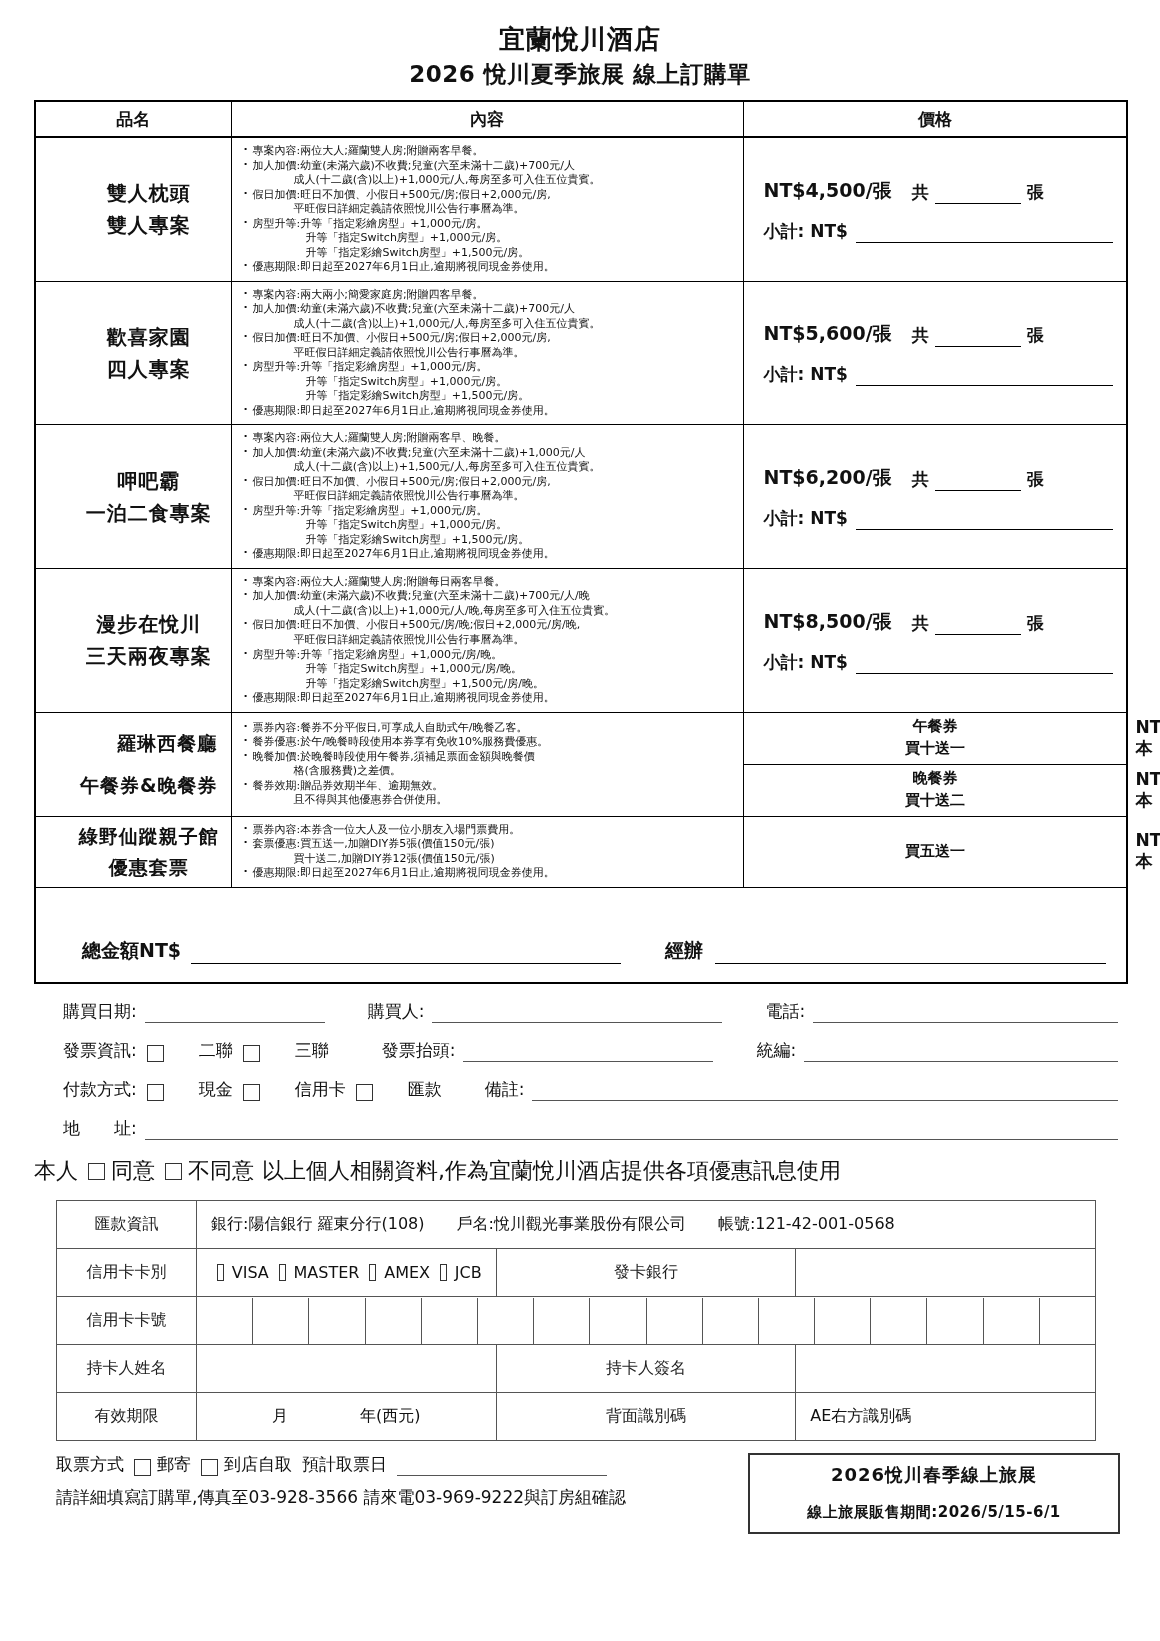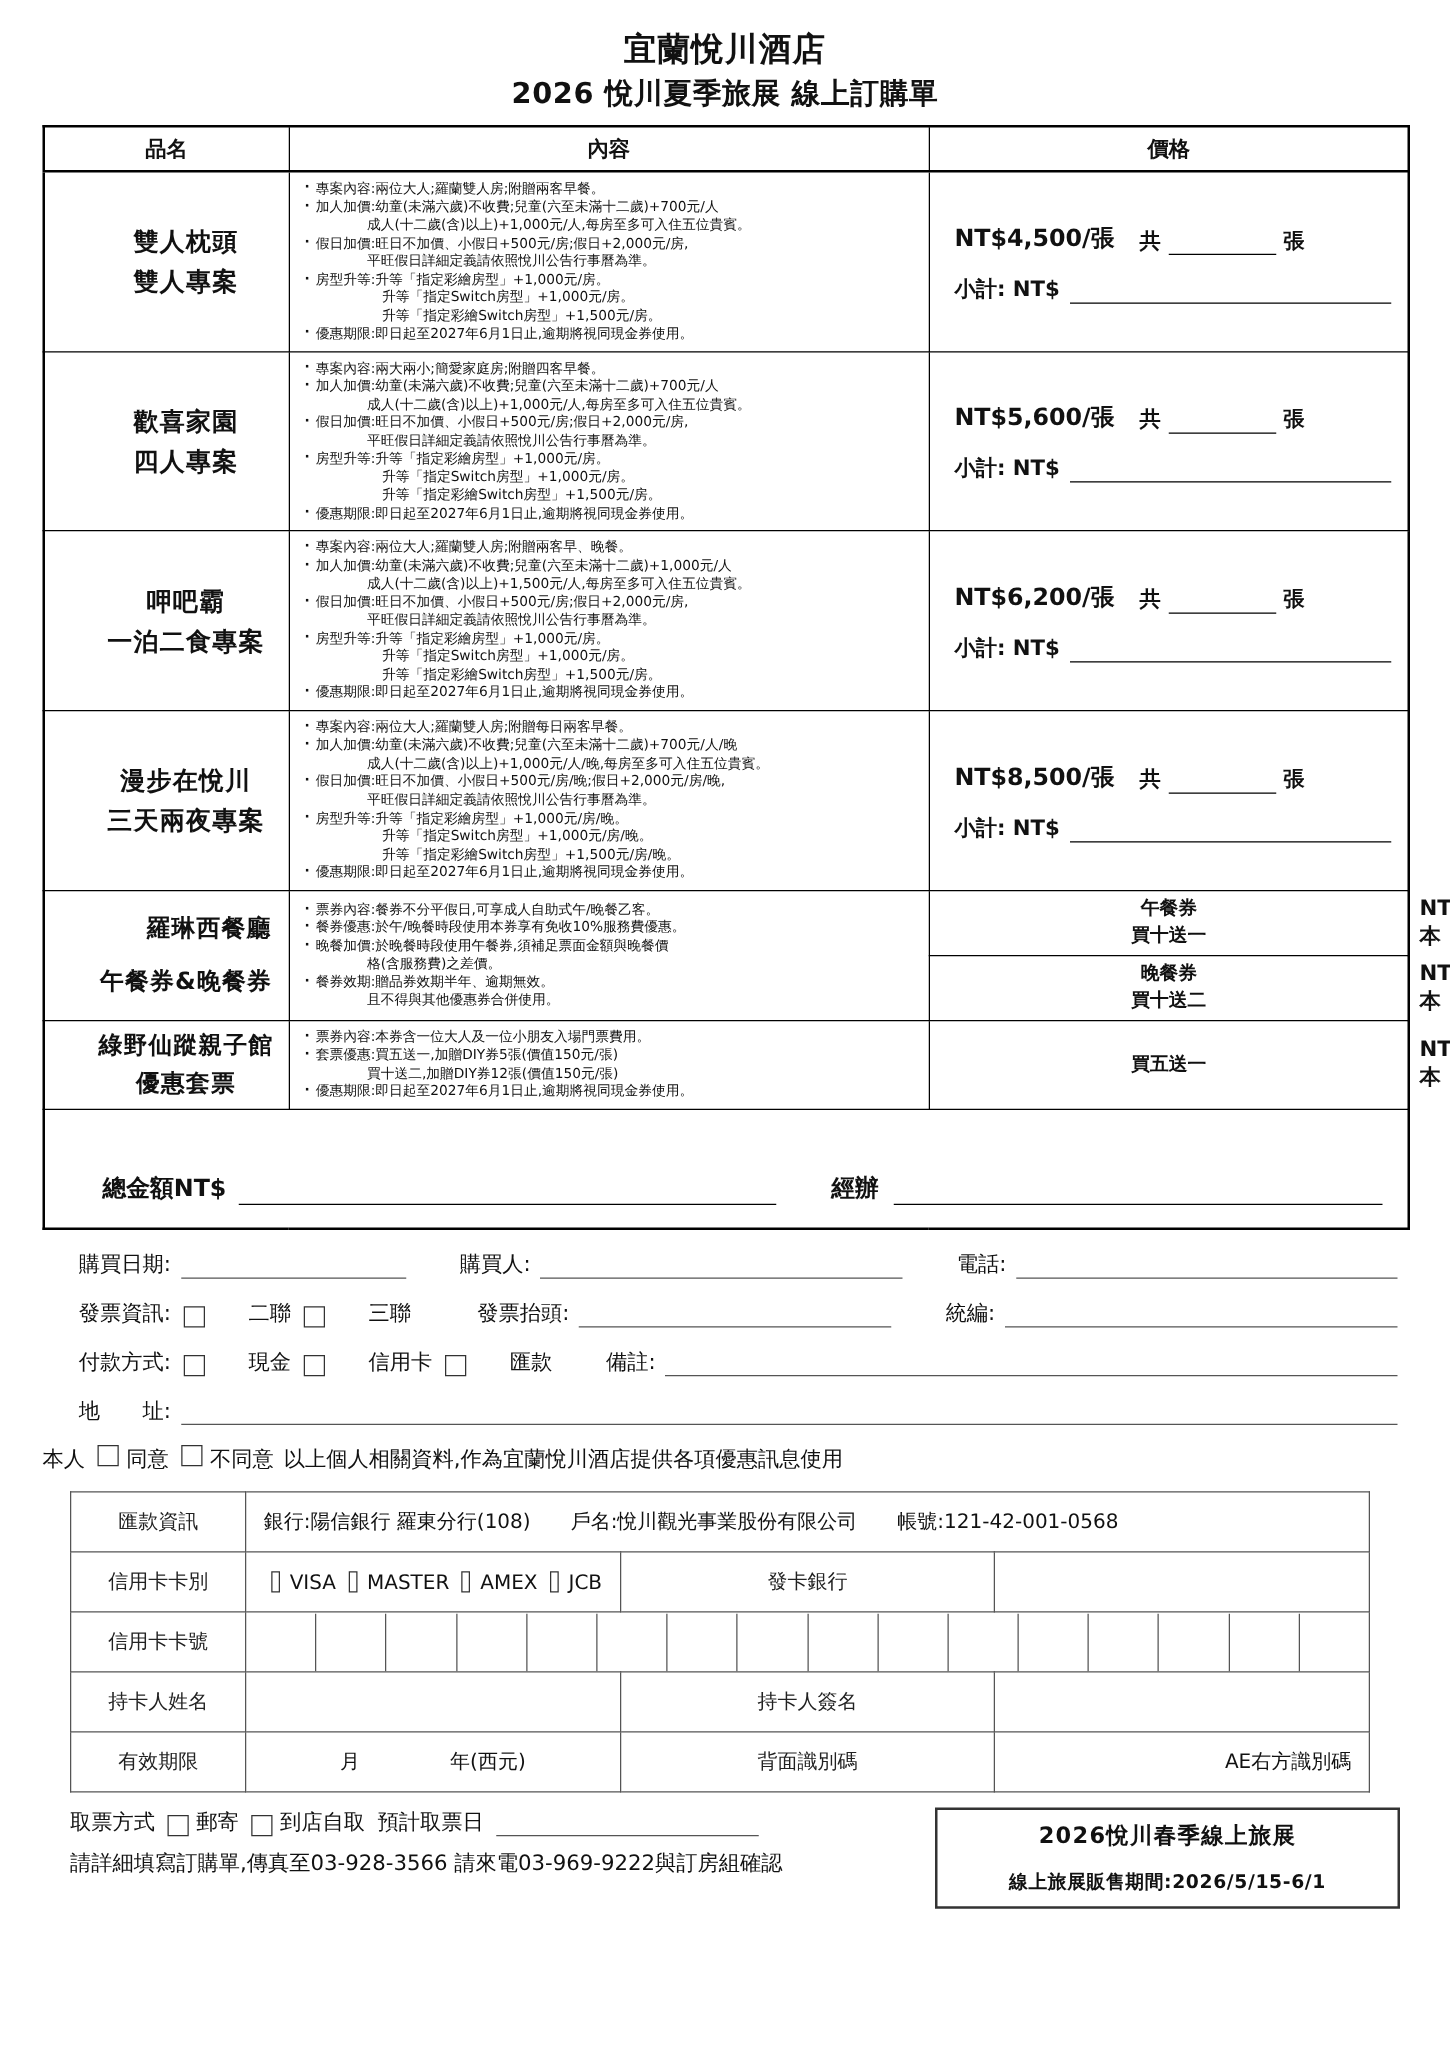--- a/index.html
+++ b/index.html
@@ -172,24 +172,24 @@
   .cbox {
     display: inline-block;
     width: 17px; height: 17px;
     border: 1px solid #333;
     margin: 0 6px 0 10px;
     vertical-align: -2px;
   }
   .spread { margin-left: 6px; }
 
   .consent {
-    font-size: 17px;
+    font-size: 22px;
     margin: 2px 0 14px 0;
     display: flex;
-    align-items: flex-start;
+    align-items: center;
   }
 
   
   table.bank {
     width: 1040px;
     margin-left: 22px;
     border-collapse: collapse;
     table-layout: fixed;
     font-size: 16px;
   }
@@ -572,21 +572,21 @@
       <tr>
         <td class="bk-label">有效期限</td>
         <td>
           <div style="display:flex; justify-content:center; gap:72px;">
             <span>月</span>
             <span>年(西元)</span>
           </div>
         </td>
         <td class="bk-label">背面識別碼</td>
         <td>
-          <div style="text-align:right;">AE右方識別碼</div>
+          <div style="text-align:left;">AE右方識別碼</div>
         </td>
       </tr>
     </tbody>
   </table>
 
   <div class="footer">
     <div class="footer-left">
       <div class="frow">
         <span>取票方式</span>
         <span class="cbox"></span>

